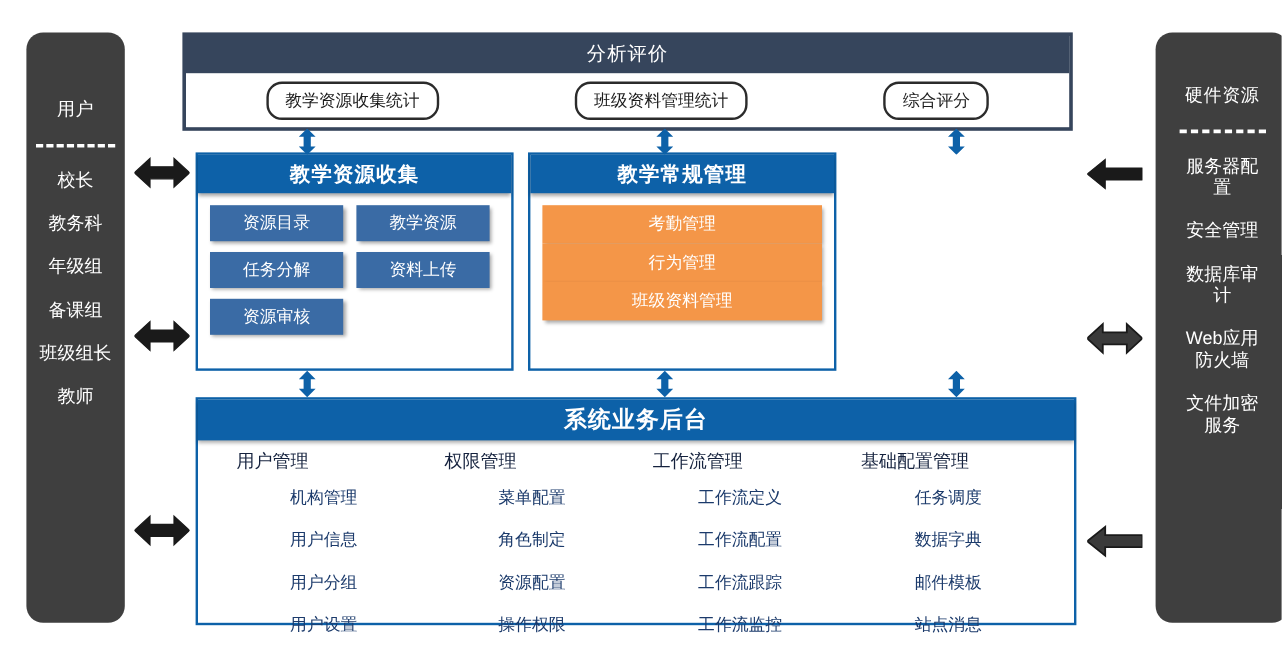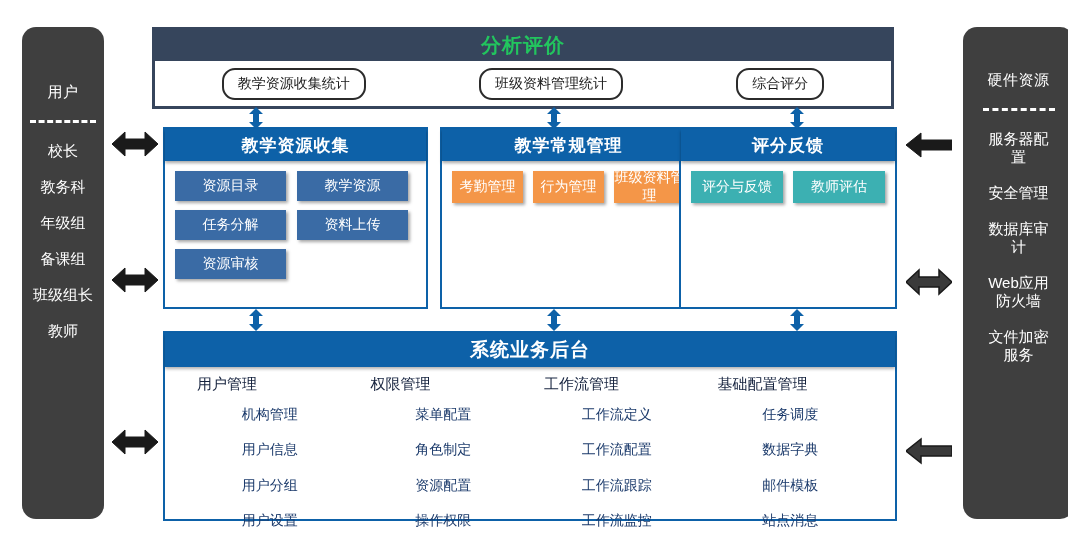--- a/index.html
+++ b/index.html
@@ -58,23 +58,23 @@
   .analysis-frame {
     position: absolute;
     left: 152px; top: 27px;
     width: 742px; height: 82px;
     border: 3px solid #36455c;
     background: #ffffff;
   }
   .analysis-title {
     height: 31px;
     background: #36455c;
-    color: #22c55e;
-    font-size: 20px;
-    font-weight: bold;
+    color: #ffffff;
+    font-size: 16px;
+    font-weight: normal;
     display: flex; align-items: center; justify-content: center;
     letter-spacing: 1px;
   }
   .analysis-pills {
     height: 45px;
     display: flex;
     align-items: center;
     justify-content: space-around;
     padding: 0 10px;
   }
@@ -117,21 +117,21 @@
   .btn {
     color: #ffffff;
     font-size: 14px;
     text-align: center;
     display: flex; align-items: center; justify-content: center;
     box-shadow: 2px 2px 3px rgba(0,0,0,.35);
   }
   .btn-blue { background: #3a6ba5; width: 111px; height: 30px; }
   .btn-orange { background: #f49648; width: 100%; height: 32px; font-size: 14px; }
   .btn-teal  { background: #3cb0b2; width: 100%; height: 32px; font-size: 14px; }
-  .stack { display: flex; flex-direction: row; gap: 10px; }
+  .stack { display: flex; flex-direction: column; }
 
   
   .sys {
     position: absolute;
     left: 163px; top: 331px;
     width: 734px; height: 190px;
     border: 2px solid #0d61a8;
     background: #ffffff;
   }
   .sys-head {
@@ -231,29 +231,20 @@
     <div class="panel-head">教学常规管理</div>
     <div class="panel-body">
       <div class="stack">
         <div class="btn btn-orange">考勤管理</div>
         <div class="btn btn-orange">行为管理</div>
         <div class="btn btn-orange">班级资料管理</div>
       </div>
     </div>
   </div>
 
-  <div class="panel p3">
-    <div class="panel-head">评分反馈</div>
-    <div class="panel-body">
-      <div class="stack">
-        <div class="btn btn-teal">评分与反馈</div>
-        <div class="btn btn-teal">教师评估</div>
-      </div>
-    </div>
-  </div>
 
   <div class="sys">
     <div class="sys-head">系统业务后台</div>
     <div class="sys-cols">
 
       <div class="sys-col">
         <div class="sys-col-title">用户管理</div>
         <div class="sys-col-items">
           <div class="sys-item">机构管理</div>
           <div class="sys-item">用户信息</div>

